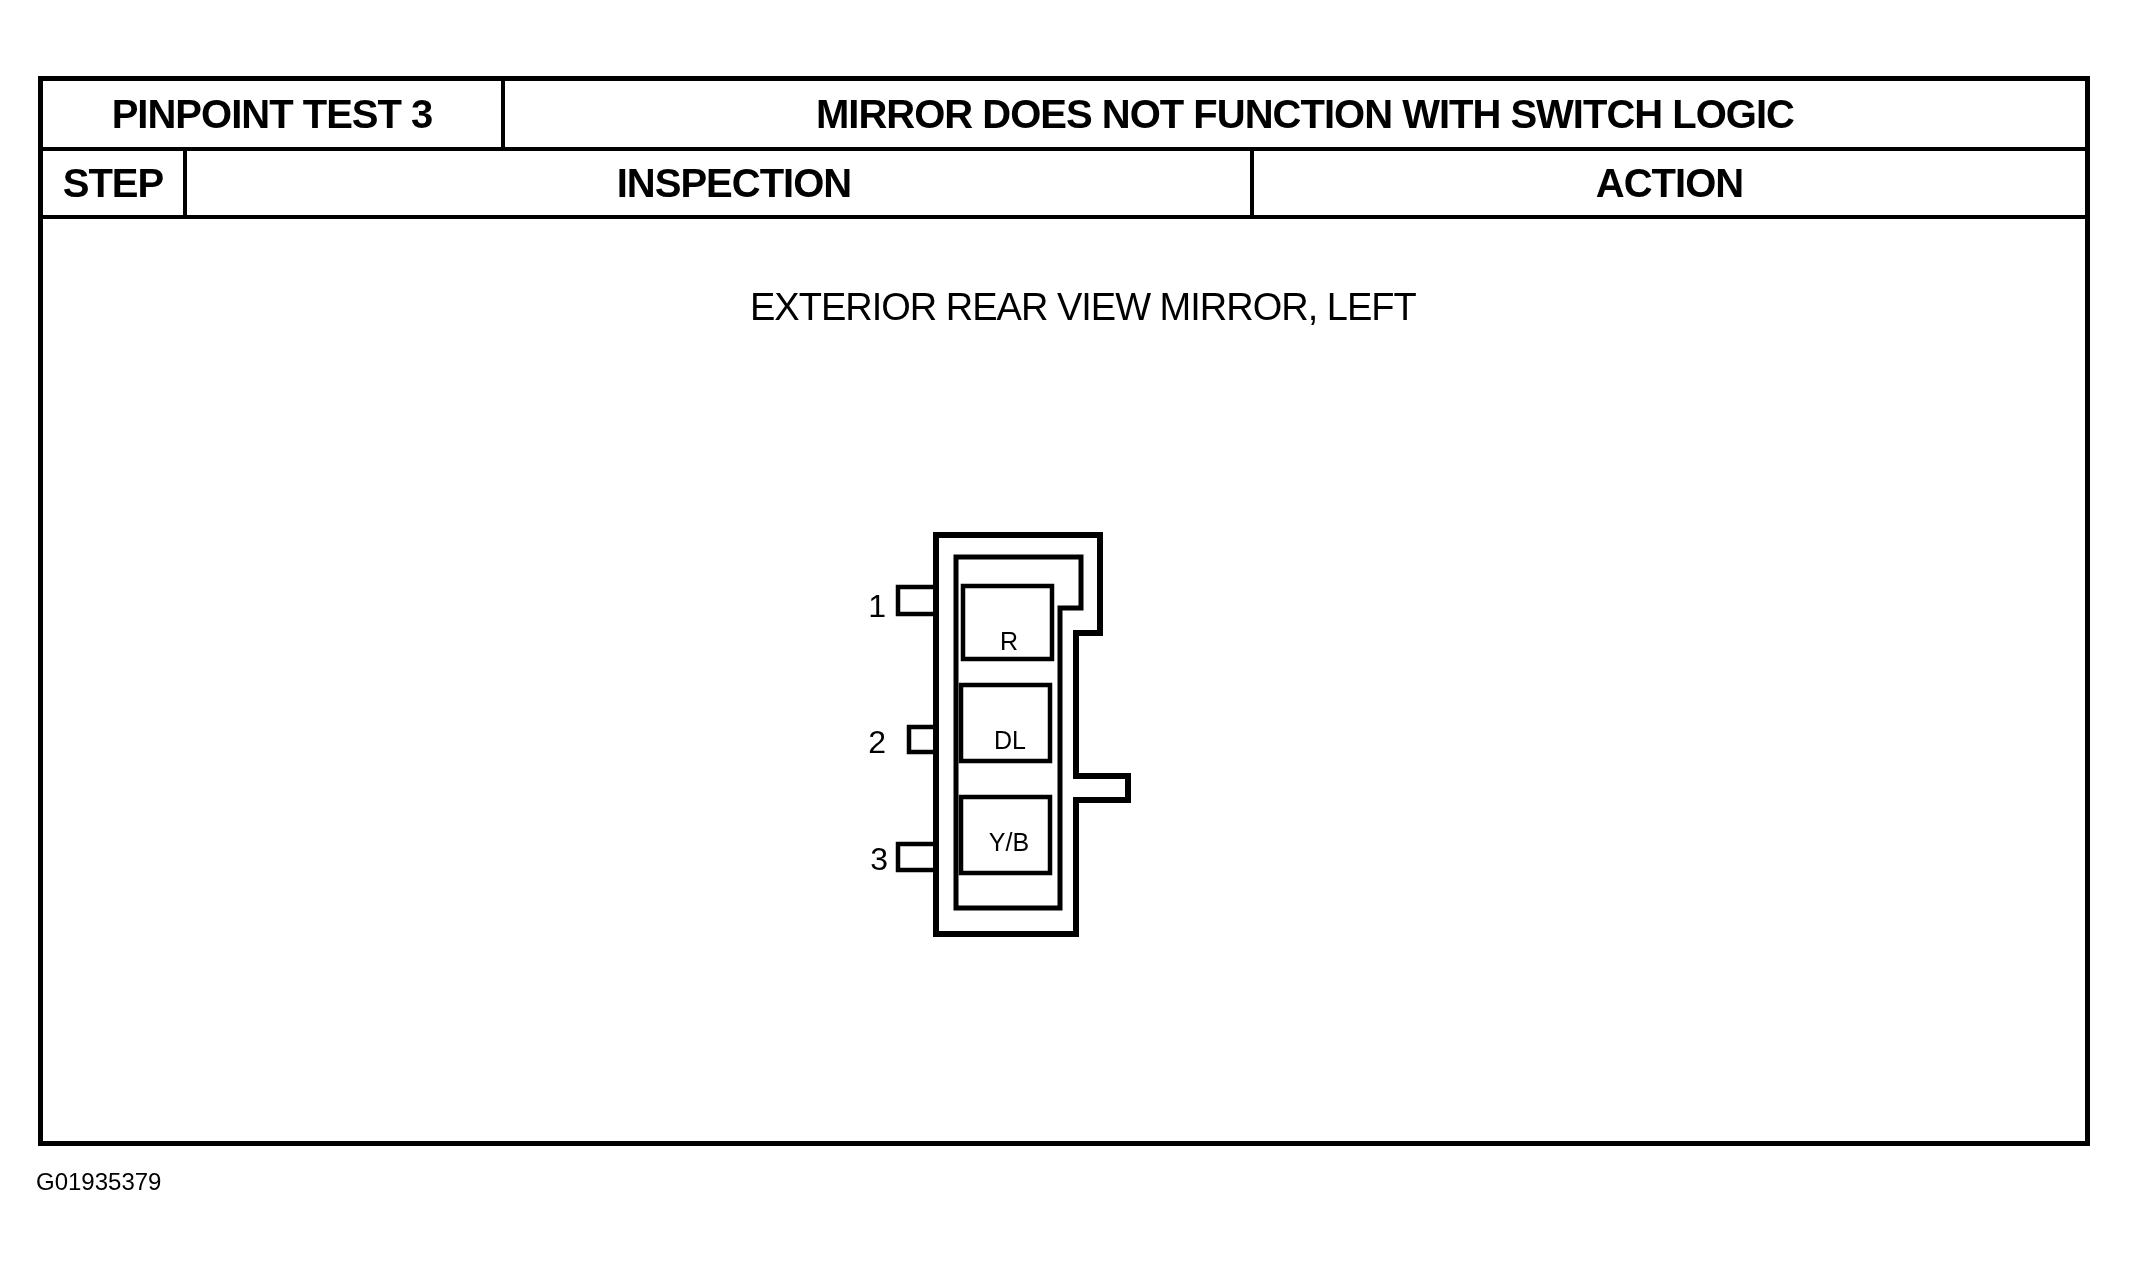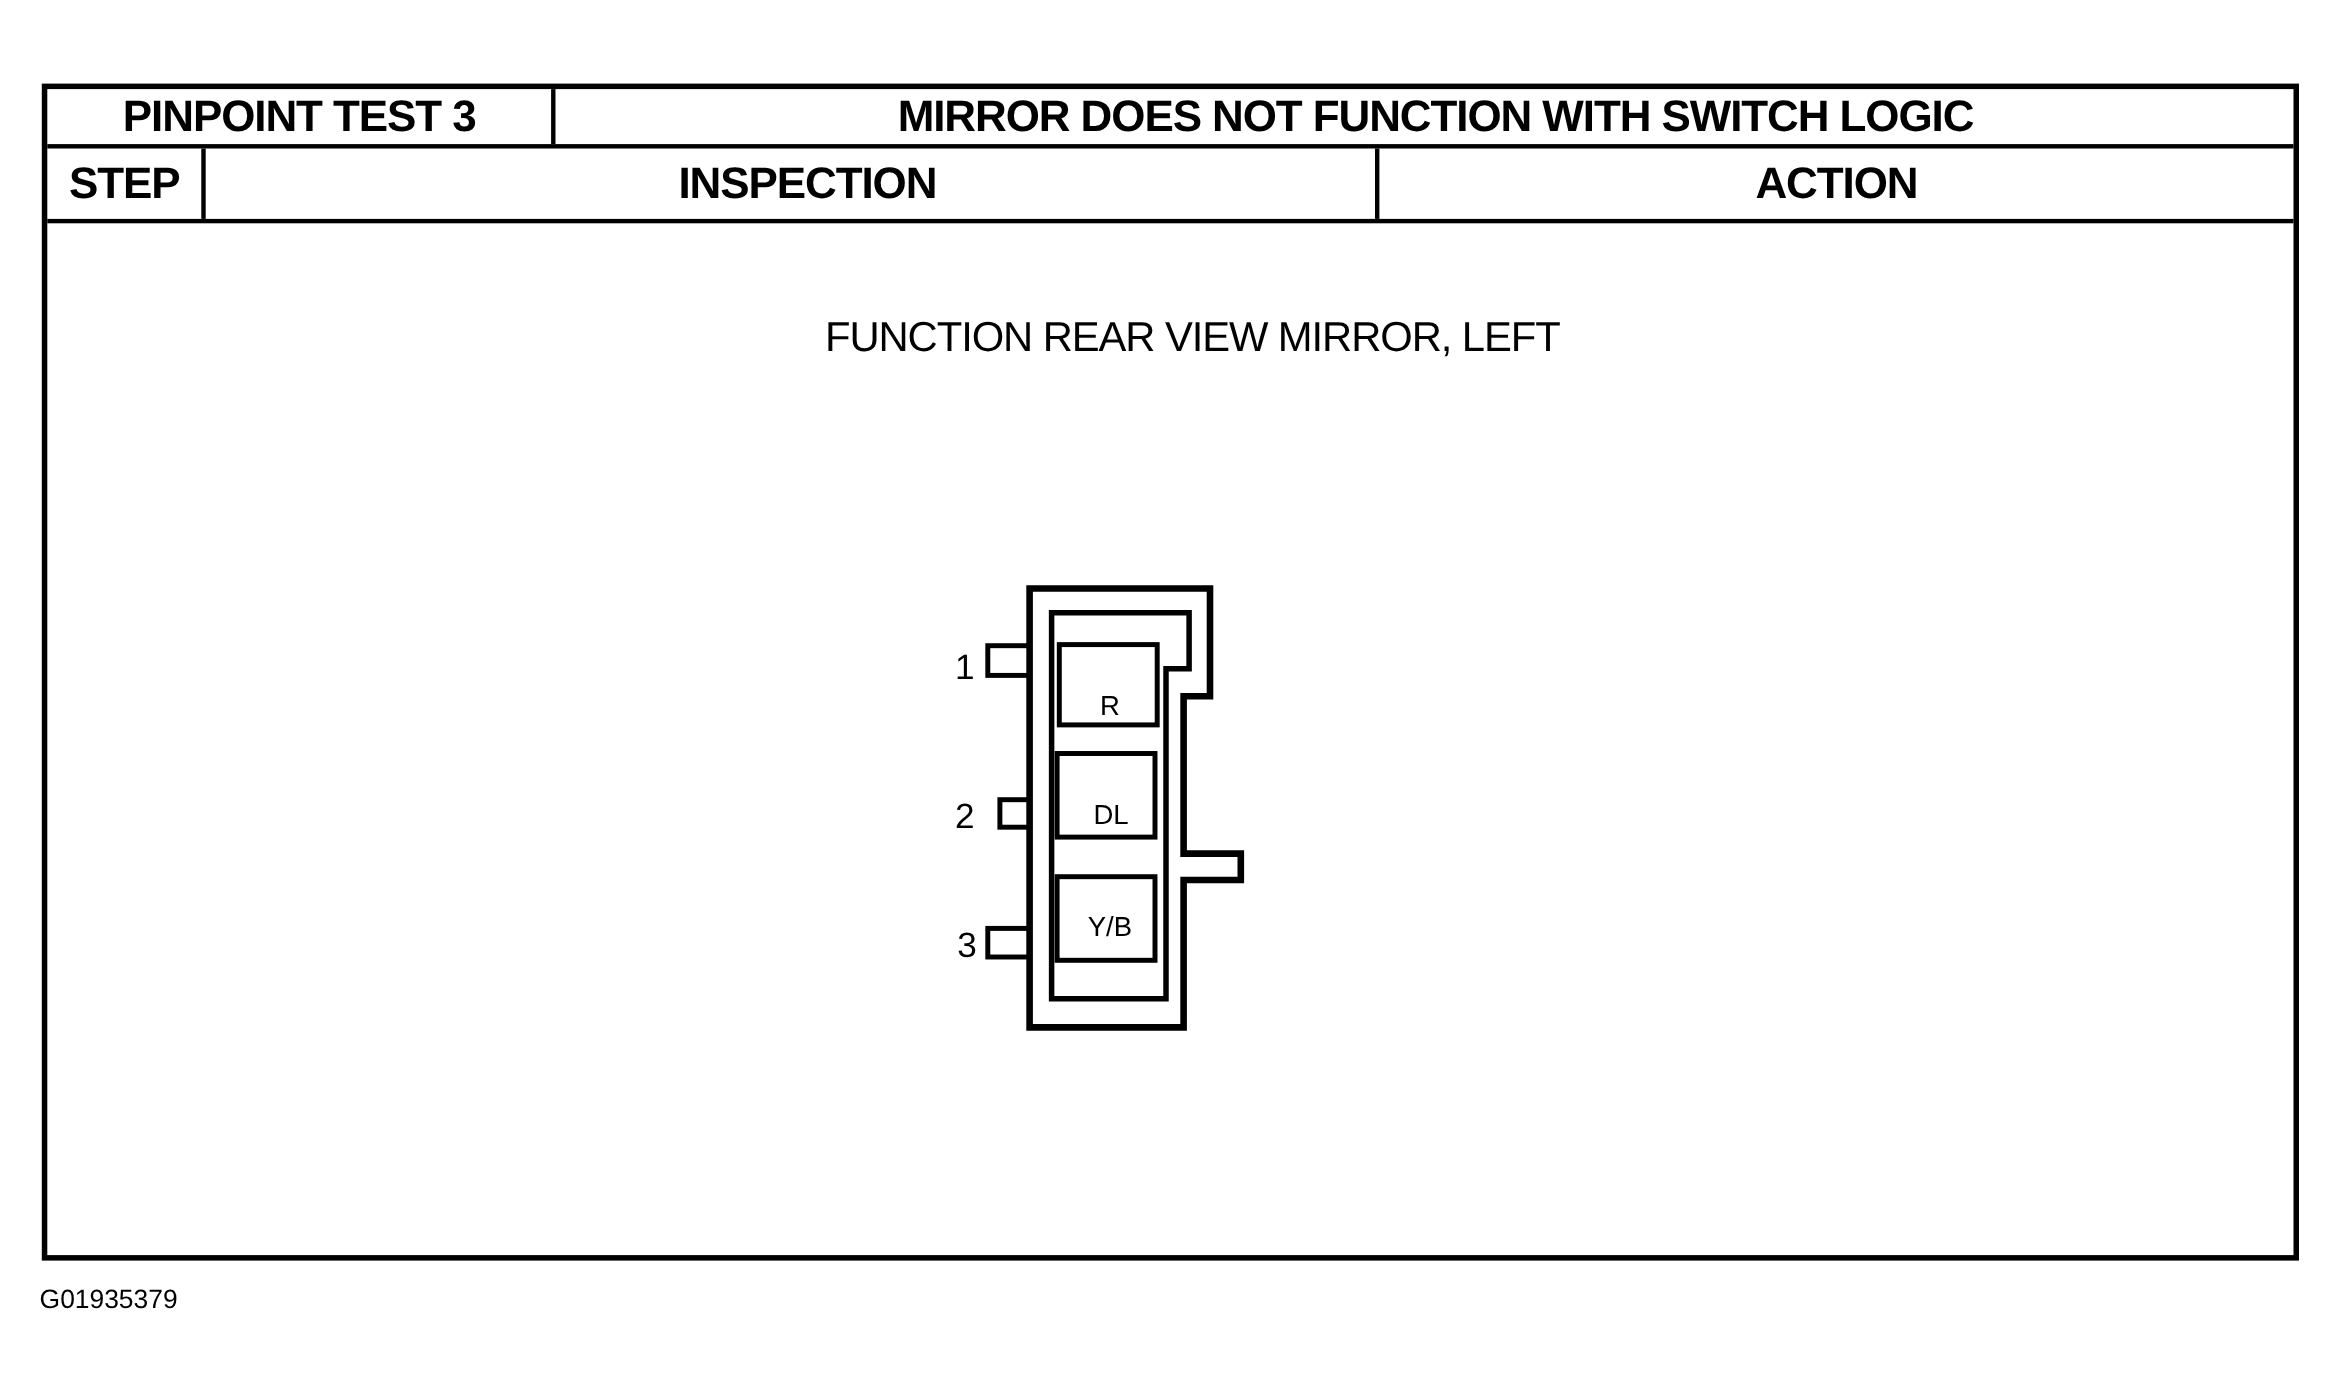--- a/index.html
+++ b/index.html
@@ -17,21 +17,21 @@
     position: absolute;
     left: 38px;
     top: 76px;
     width: 2052px;
     height: 1070px;
     border: 5px solid #000000;
     display: flex;
     flex-direction: column;
   }
   .row { display: flex; flex-direction: row; }
-  .row-title { height: 54px; border-bottom: 4px solid #000000; }
+  .row-title { height: 70px; border-bottom: 4px solid #000000; }
   .row-header { height: 68px; border-bottom: 4px solid #000000; }
   .row-content { flex: 1; position: relative; }
   .cell {
     display: flex;
     align-items: center;
     justify-content: center;
     overflow: hidden;
     white-space: nowrap;
   }
   .cell-divider-right { border-right: 4px solid #000000; }
@@ -101,21 +101,21 @@
         <span class="hdr-text">INSPECTION</span>
       </div>
       <div class="cell action-cell">
         <span class="hdr-text">ACTION</span>
       </div>
     </div>
 
     <div class="row-content"></div>
   </div>
 
-  <div class="caption">FUNCTION REAR VIEW MIRROR, LEFT</div>
+  <div class="caption">EXTERIOR REAR VIEW MIRROR, LEFT</div>
 
   <svg class="connector-svg" viewBox="840 503 320 452" xmlns="http://www.w3.org/2000/svg">
     <g fill="#ffffff" stroke="#000000">
 
       <rect x="898" y="587" width="39" height="27" stroke-width="4.5"></rect>
       <rect x="909" y="727" width="28" height="25" stroke-width="4.5"></rect>
       <rect x="898" y="844" width="39" height="26" stroke-width="4.5"></rect>
 
       <path stroke-width="6" d="M 936 535 L 1100 535 L 1100 633 L 1076 633 L 1076 776 L 1128 776 L 1128 800 L 1076 800 L 1076 934 L 936 934 Z"></path>
 

